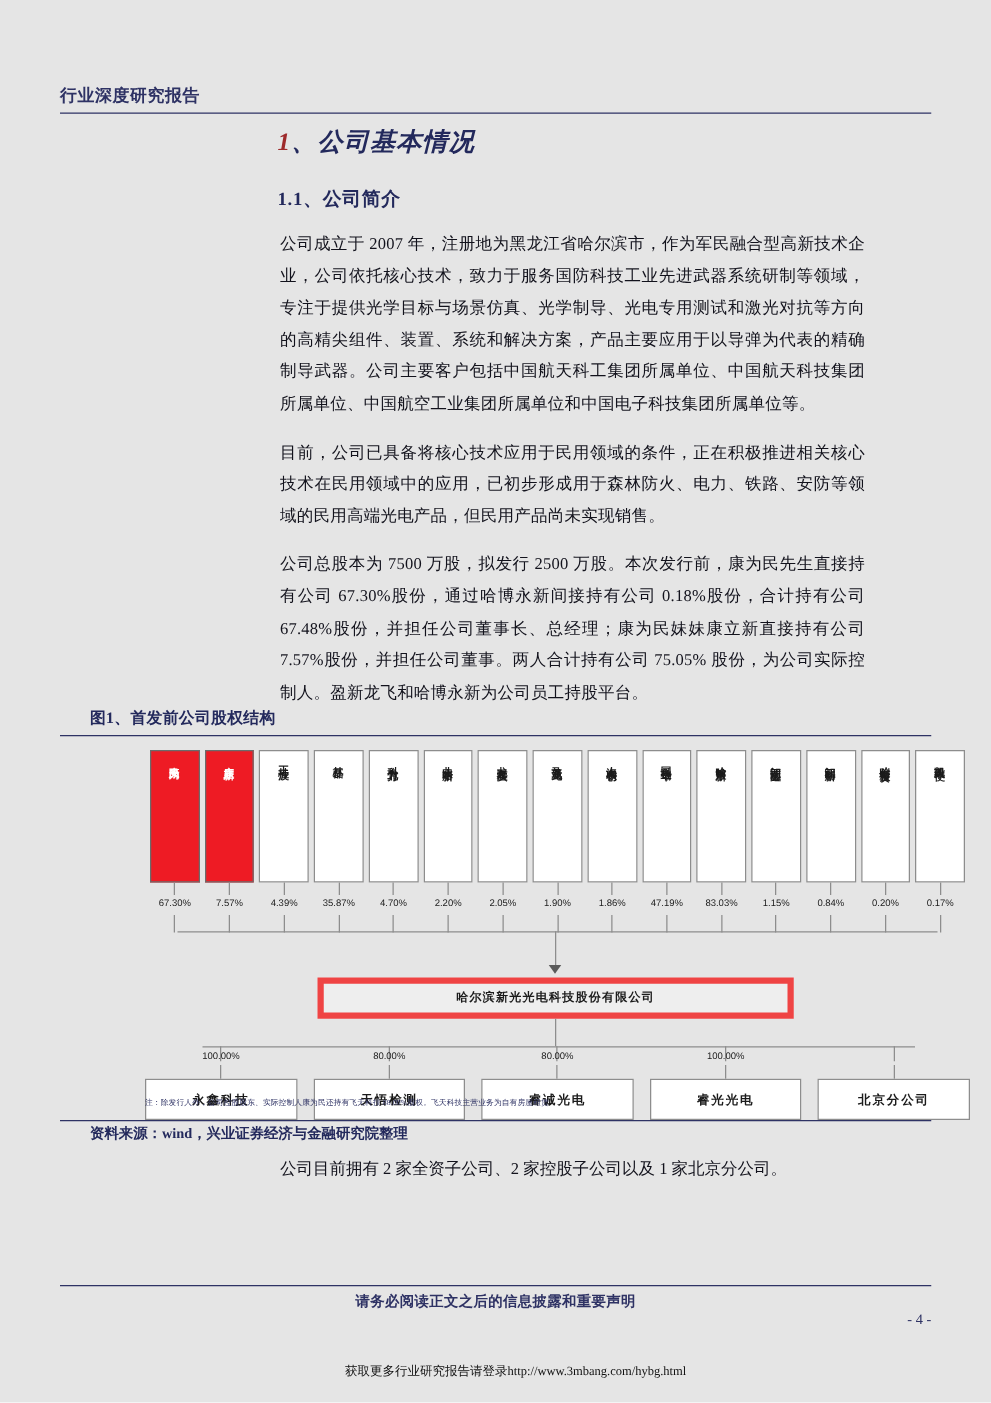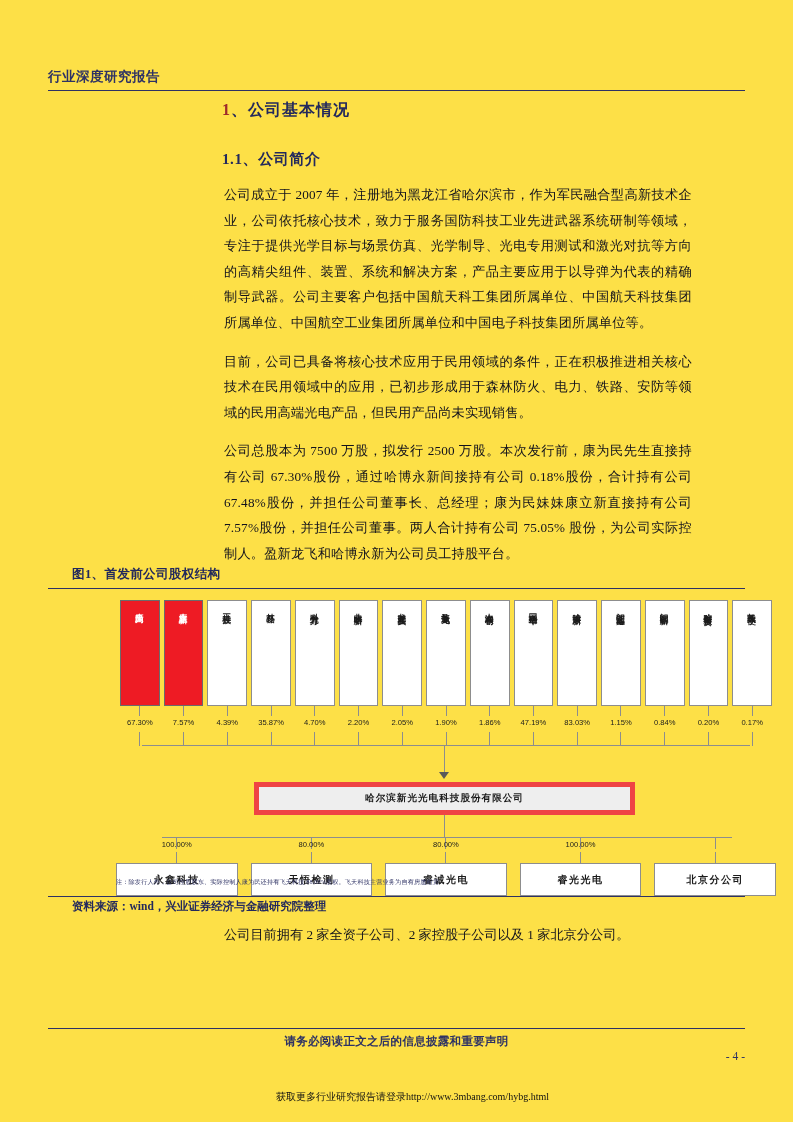--- a/index.html
+++ b/index.html
@@ -8,21 +8,21 @@
     background: #ffffff;
   }
   body {
     font-family: "Liberation Serif", "DejaVu Serif", serif;
     color: #000000;
   }
   .page {
     position: relative;
     width: 793px;
     height: 1122px;
-    background: #fde047;
+    background: #e5e5e5;
     overflow: hidden;
     box-sizing: border-box;
   }
 
   
   .header {
     position: absolute;
     left: 48px;
     top: 68px;
     width: 697px;
@@ -40,23 +40,24 @@
     width: 697px;
   }
 
   
   .h1 {
     position: absolute;
     left: 222px;
     top: 100px;
     font-family: "Liberation Serif", "DejaVu Serif", serif;
     font-weight: bold;
-    font-size: 16px;
+    font-size: 20px;
     color: #23295c;
     letter-spacing: 1px;
+    font-style: italic;
   }
   .h1 .num { color: #9e2a2b; }
 
   .h2 {
     position: absolute;
     left: 222px;
     top: 150px;
     font-family: "Liberation Serif", "DejaVu Serif", serif;
     font-weight: bold;
     font-size: 15px;

